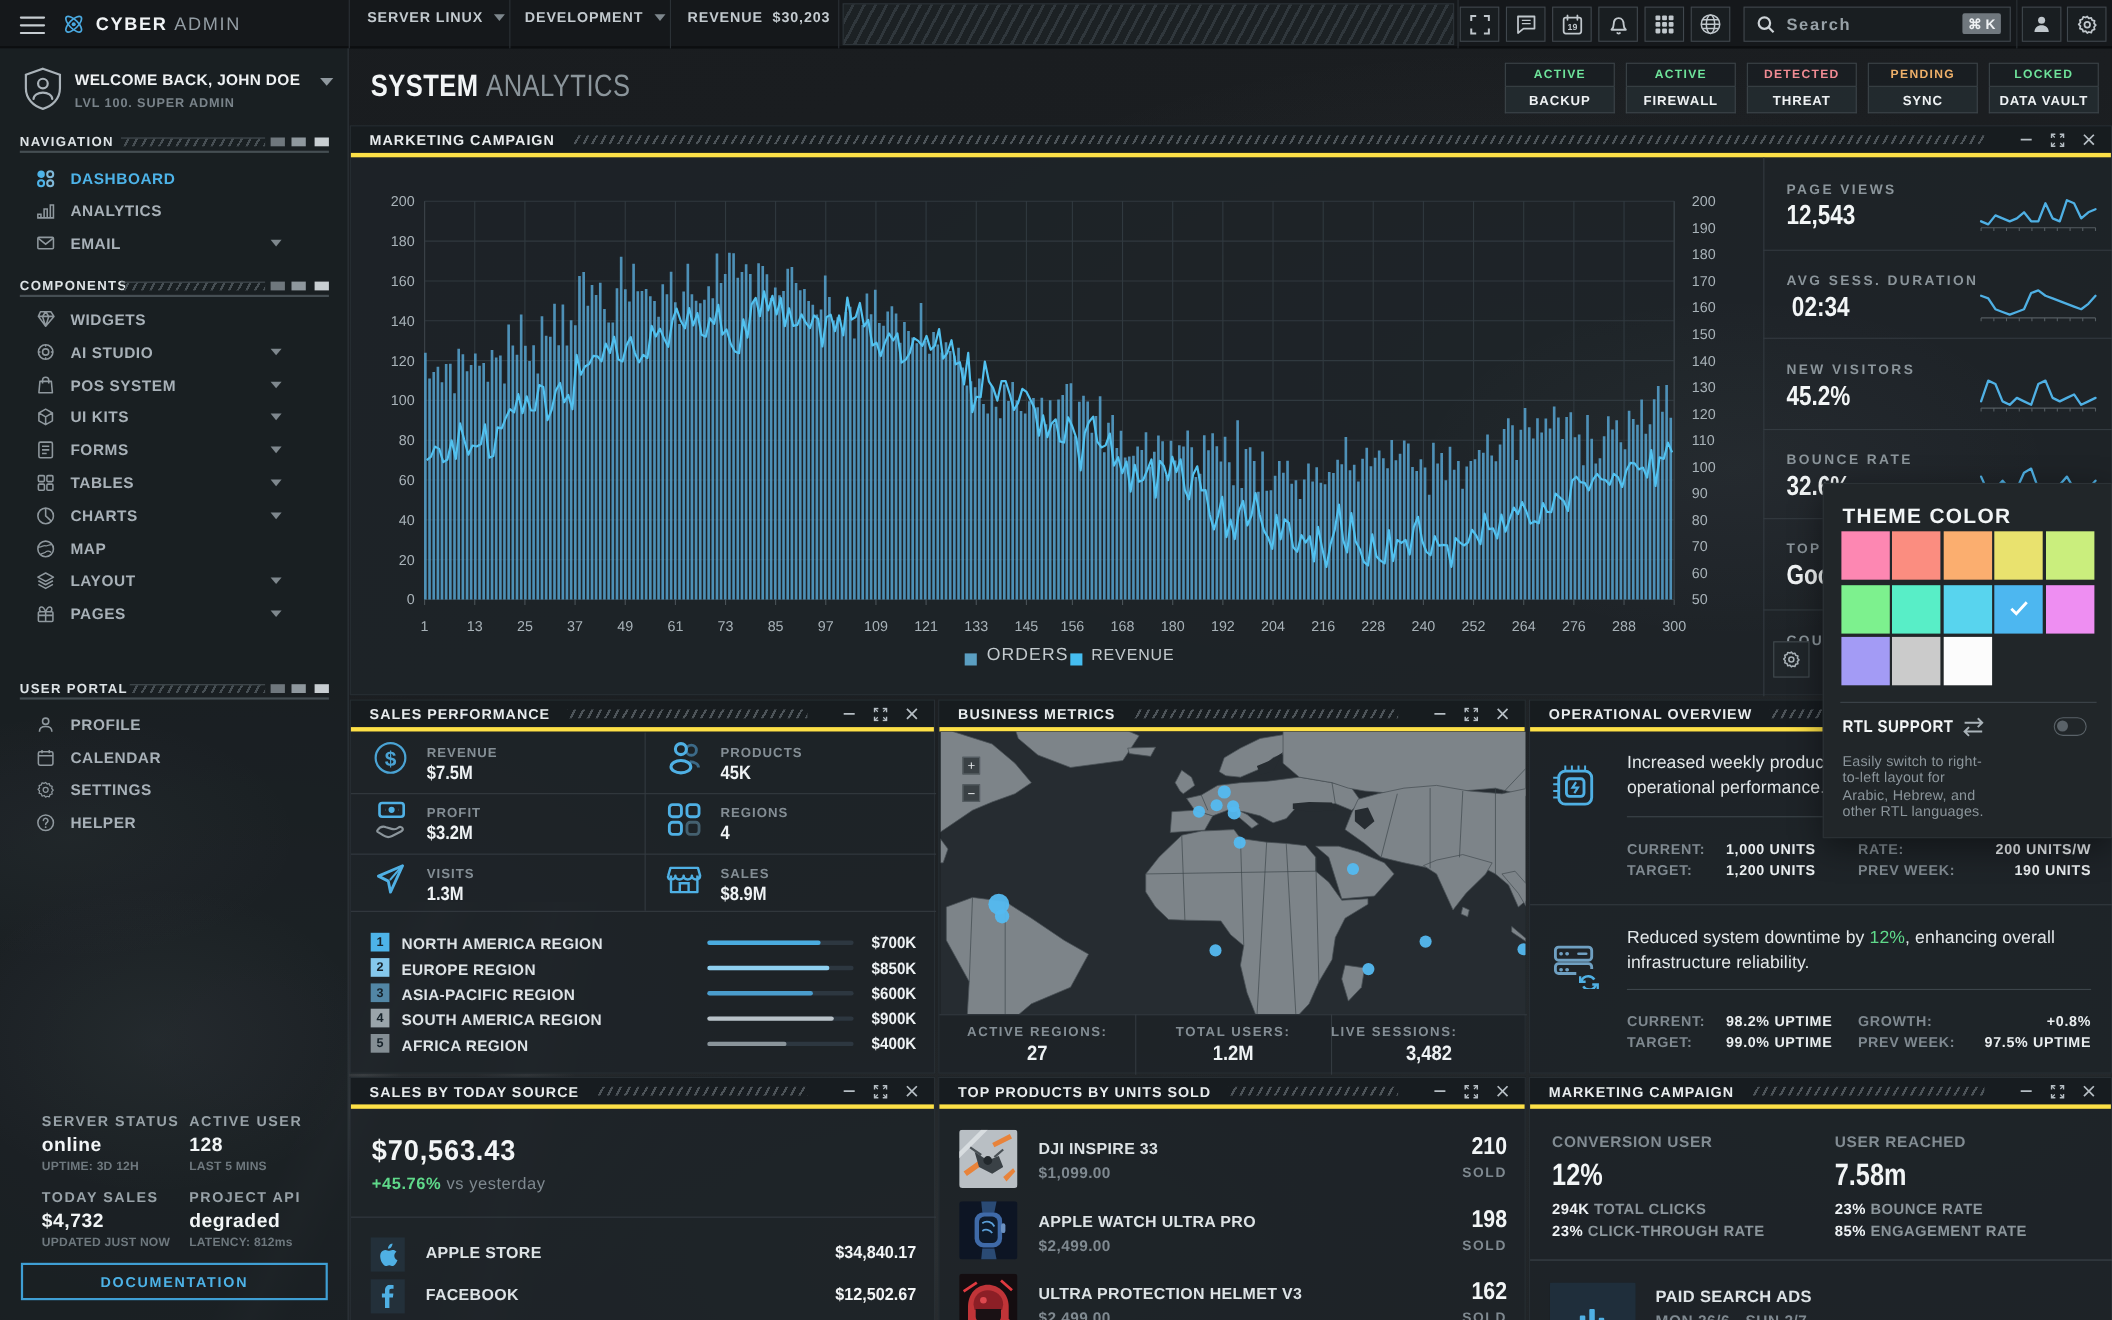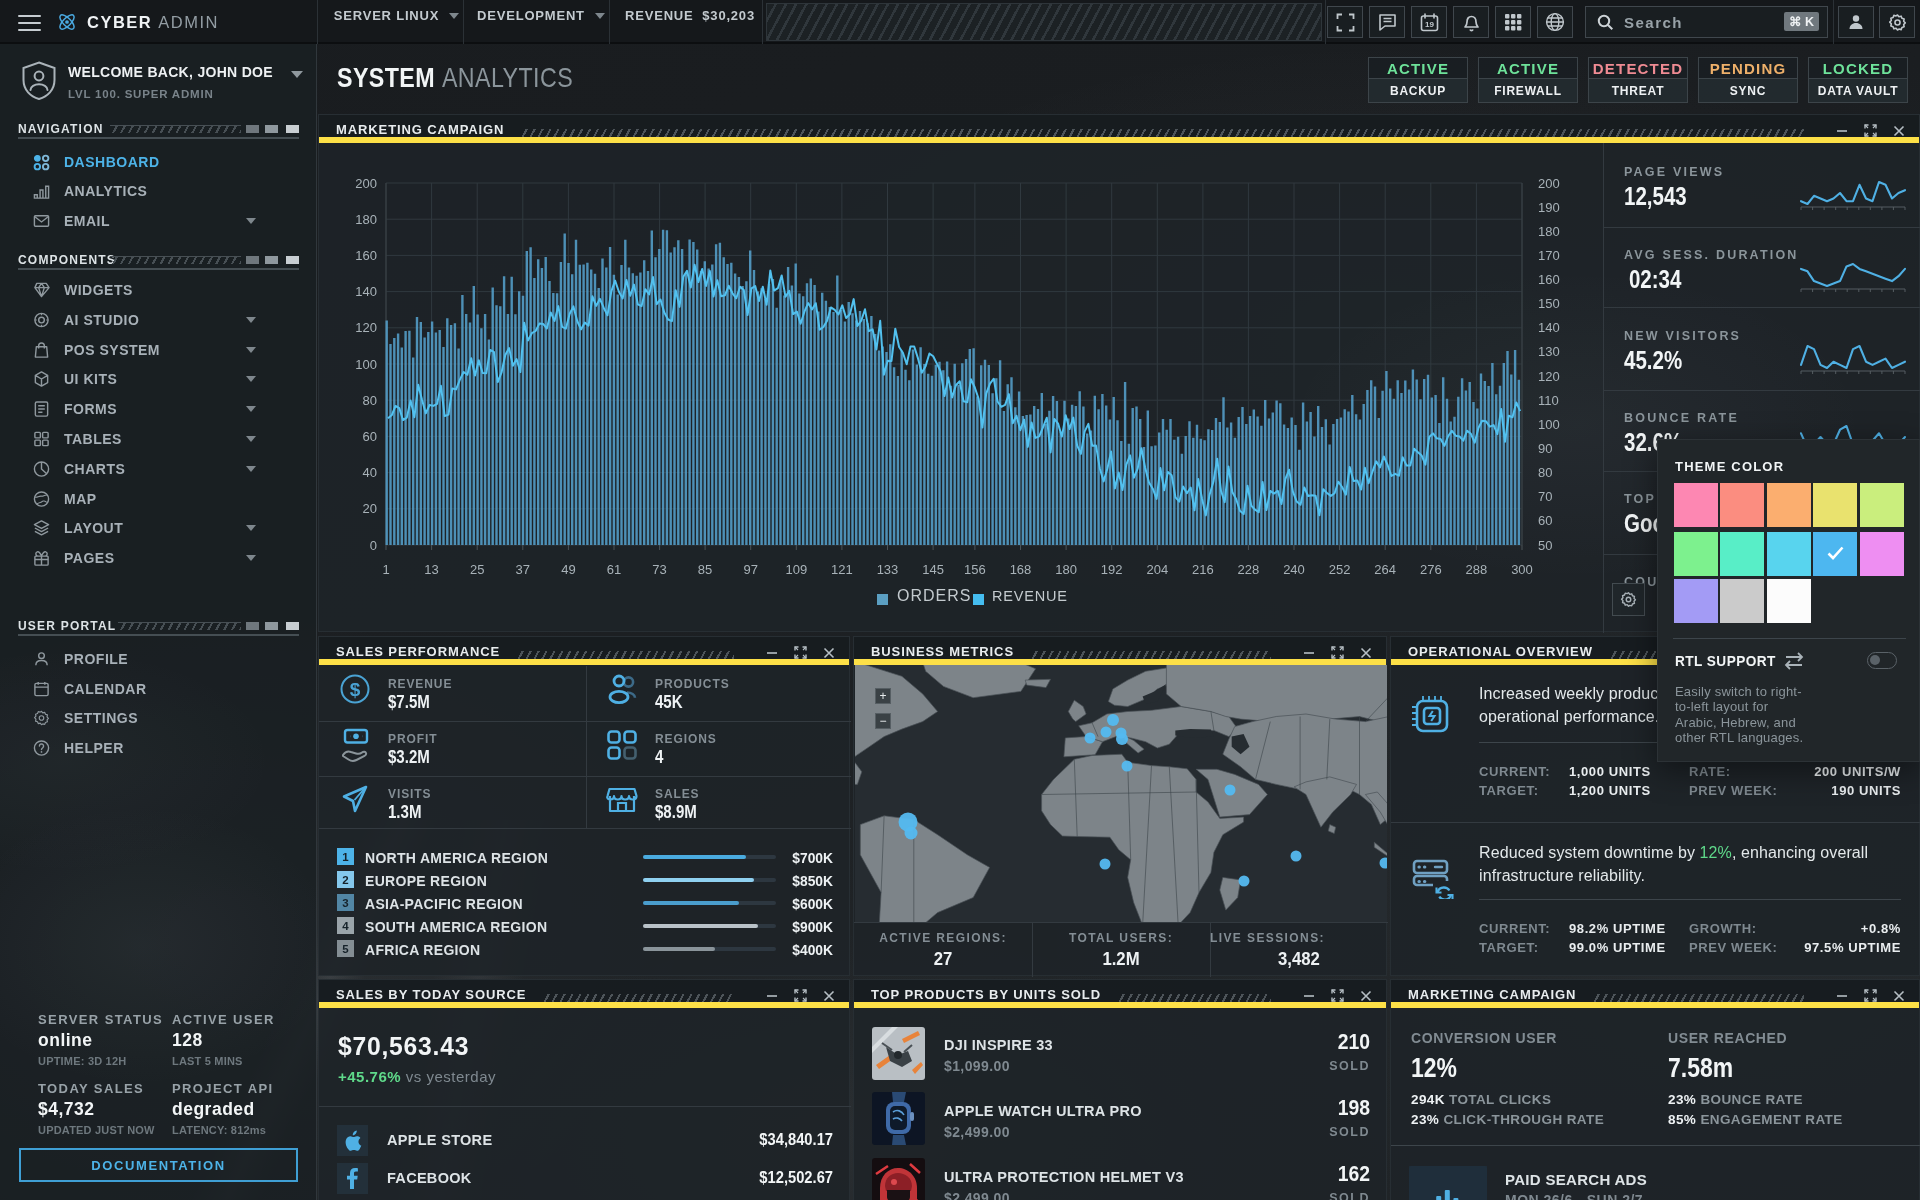--- a/index.html
+++ b/index.html
@@ -38,28 +38,28 @@
 .nav-item .nicon{position:absolute;left:33px;width:17px;height:17px;display:flex;align-items:center;justify-content:center}
 .nav-item .ntext{position:absolute;left:64px;font-size:14px;font-weight:700;letter-spacing:0.5px;color:#a8b1b8}
 .nav-item .ncaret{position:absolute;left:246px;width:0;height:0;border-left:5.5px solid transparent;border-right:5.5px solid transparent;border-top:6.5px solid #7e878d}
 .nav-item.active .ntext{color:#4db3e8}
 .sstat .lab{font-size:13px;font-weight:700;letter-spacing:1.4px;color:#98a2a8}
 .sstat .val{font-size:17.5px;font-weight:700;letter-spacing:0.5px;color:#f2f5f6;margin-top:3px}
 .sstat .sub{font-size:11px;font-weight:700;letter-spacing:0.2px;color:#6e787e;margin-top:4px}
 .docbtn{position:absolute;left:19px;top:1104px;width:279px;height:34px;border:2px solid #3f9fd4;color:#4db3e8;display:flex;align-items:center;justify-content:center;font-size:13px;font-weight:700;letter-spacing:1.6px}
 
 .panel{position:absolute;background:rgba(30,36,40,0.90);border:1px solid #272e33}
-.phead{position:absolute;left:0;top:0;right:0;height:28px;background:rgba(22,27,30,0.85);border-bottom:6px solid #fde047;display:flex;align-items:flex-end}
+.phead{position:absolute;left:0;top:0;right:0;height:28px;background:rgba(22,27,30,0.85);border-bottom:4px solid #fde047;display:flex;align-items:center}
 .ptitle{margin-left:17px;font-size:13px;font-weight:700;letter-spacing:0.9px;color:#e8ecee;white-space:nowrap}
 .phatch{flex:1;height:8px;margin:0 16px;background:repeating-linear-gradient(118deg,transparent 0 5px,#4d5459 5px 7px)}
 .wc{display:flex;align-items:center;margin-right:14px}
 .wc svg{margin-left:16px}
 
 .chip{position:absolute;width:100px}
-.chip .c1{height:22px;border:1px solid #3c4449;background:rgba(25,30,34,0.9);display:flex;align-items:center;justify-content:center;font-size:15px;font-weight:700;letter-spacing:1.2px}
+.chip .c1{height:22px;border:1px solid #3c4449;background:rgba(25,30,34,0.9);display:flex;align-items:center;justify-content:center;font-size:11px;font-weight:700;letter-spacing:1.2px}
 .chip .c2{height:24px;border:1px solid #3c4449;border-top:none;background:rgba(36,43,48,0.9);display:flex;align-items:center;justify-content:center;font-size:12px;font-weight:700;letter-spacing:0.8px;color:#eef1f3}
 .gtx{color:#6ee29a}.rtx{color:#ef8b93}.otx{color:#eeb06a}
 .axl{font-size:13px;fill:#a8b2b8;font-family:"Liberation Sans",sans-serif}
 
 .sgl{position:absolute;font-size:12px;font-weight:700;letter-spacing:0.9px;color:#848e95}
 .sgv{position:absolute;font-size:17.5px;font-weight:700;color:#eef2f4;transform:scaleX(0.86);transform-origin:0 50%}
 .divh{position:absolute;background:#333a40;height:1px}
 .divv{position:absolute;background:#333a40;width:1px}
 .num{position:absolute;width:17px;height:17px;display:flex;align-items:center;justify-content:center;font-size:11.5px;font-weight:700;color:#16222a}
 .rname{position:absolute;font-size:14px;font-weight:700;letter-spacing:0.3px;color:#dde3e6;white-space:nowrap}
@@ -910,21 +910,21 @@
         <rect x="35.8" y="66" width="5" height="9" rx="1" fill="#35506a"></rect>
         <rect x="44.4" y="66" width="5" height="7" rx="1" fill="#35506a"></rect>
         <rect x="53.0" y="66" width="5" height="5" rx="1" fill="#35506a"></rect>
         <rect x="61.599999999999994" y="66" width="5" height="4" rx="1" fill="#35506a"></rect>
       </svg></div>
  <div class="rname" style="left:114px;top:191px;font-size:15px">PAID SEARCH ADS</div>
  <div class="abs" style="left:114px;top:212px;font-size:14px;font-weight:700;color:#7f8990;letter-spacing:0.5px">MON 26/6 - SUN 2/7</div>
 </div>
 
 <div class="popup">
- <div class="abs" style="left:17px;top:19px;font-size:13px;font-weight:700;letter-spacing:1.2px;color:#f2f5f6">THEME COLOR</div>
+ <div class="abs" style="left:17px;top:19px;font-size:19px;font-weight:700;letter-spacing:1.2px;color:#f2f5f6">THEME COLOR</div>
  <div class="swatch" style="left:15.6px;top:43px;background:#fd87b2"></div>
     <div class="swatch" style="left:62.2px;top:43px;background:#fb8d80"></div>
     <div class="swatch" style="left:108.7px;top:43px;background:#fbae6f"></div>
     <div class="swatch" style="left:155.3px;top:43px;background:#e9e26e"></div>
     <div class="swatch" style="left:201.8px;top:43px;background:#caee7d"></div>
     <div class="swatch" style="left:15.6px;top:91.5px;background:#7df18e"></div>
     <div class="swatch" style="left:62.2px;top:91.5px;background:#58eec7"></div>
     <div class="swatch" style="left:108.7px;top:91.5px;background:#58d4ee"></div>
     <div class="swatch" style="left:155.3px;top:91.5px;background:#4db7f0"></div>
     <div class="swatch" style="left:201.8px;top:91.5px;background:#ee8ef2"></div>

